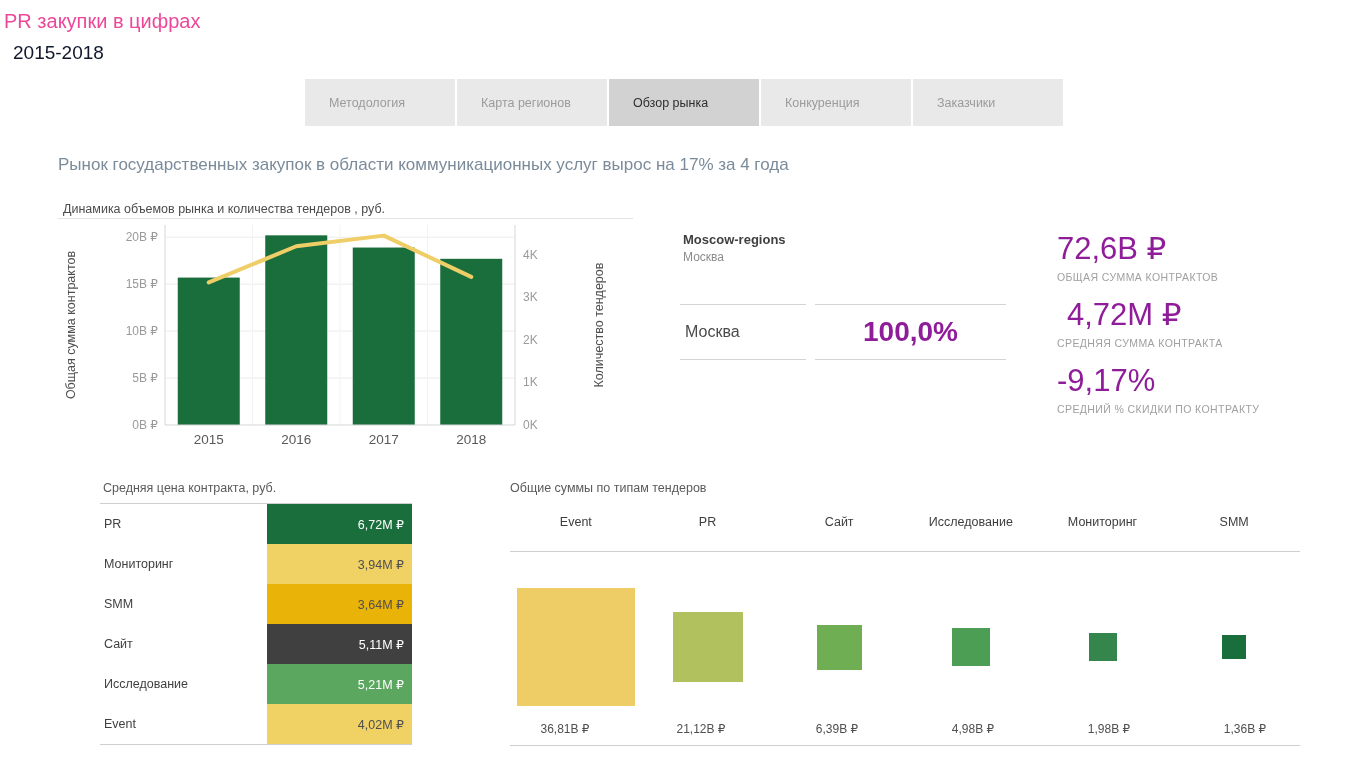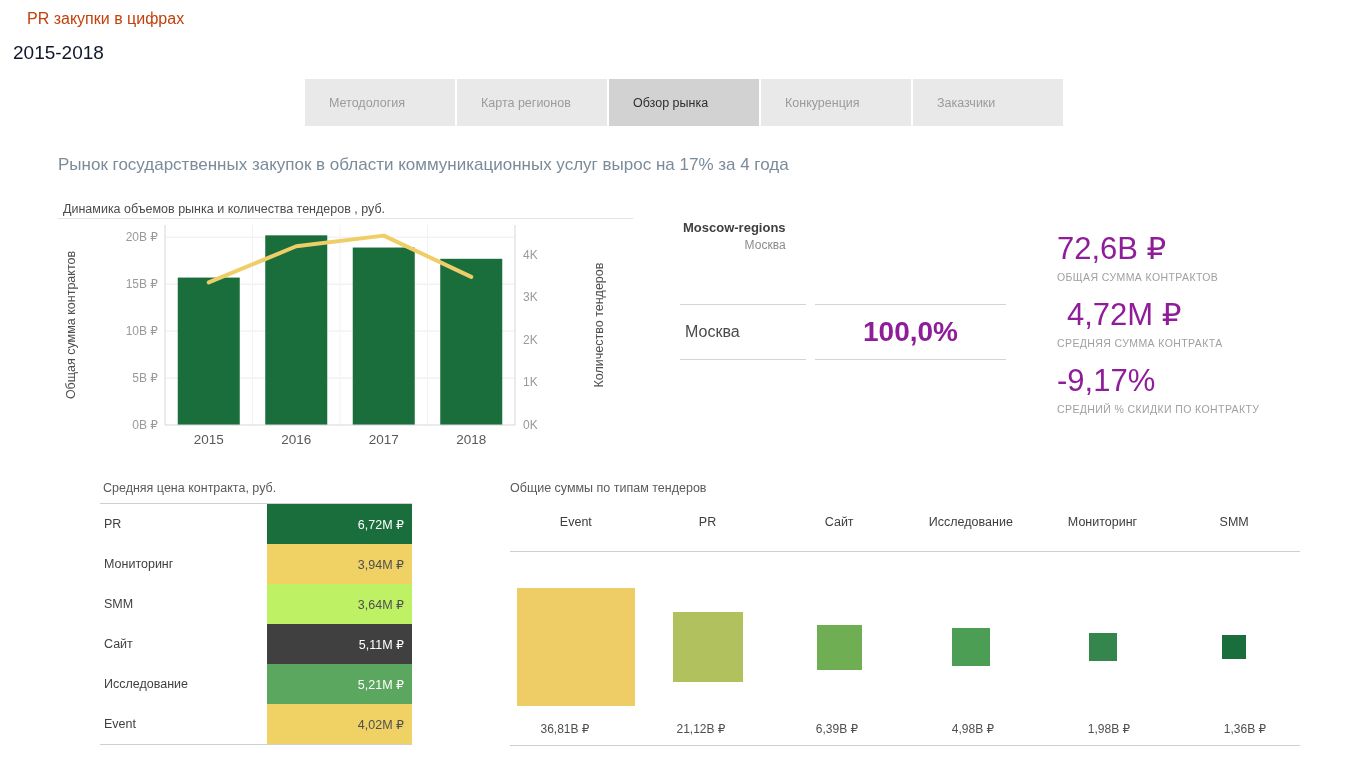--- a/index.html
+++ b/index.html
@@ -1,39 +1,39 @@
 <!DOCTYPE html>
 <html><head>
 <meta charset="utf-8">
 <style>
   html,body{margin:0;padding:0;background:#ffffff;}
   body{font-family:"Liberation Sans","DejaVu Sans",sans-serif;color:#464646;}
   .page{position:relative;width:1365px;height:767px;background:#fff;overflow:hidden;}
 
   
-  .title{position:absolute;left:27px;top:10px;font-size:16px;color:#c2410c;}
+  .title{position:absolute;left:4px;top:10px;font-size:20px;color:#ec4899;}
   .subtitle{position:absolute;left:13px;top:42px;font-size:19px;color:#0f172a;}
 
   
   .tabs{position:absolute;left:305px;top:79px;height:47px;display:flex;}
   .tab{width:150px;height:47px;margin-right:2px;background:#e9e9e9;color:#9b9b9b;
        font-size:12.5px;display:flex;align-items:center;padding-left:24px;box-sizing:border-box;cursor:pointer;}
   .tab.active{background:#d2d2d2;color:#2e2e2e;}
 
   .headline{position:absolute;left:58px;top:155px;font-size:17px;color:#7b8b9a;}
 
   
   .chart1{position:absolute;left:58px;top:197px;width:575px;height:262px;}
   .panel-title{font-size:12.5px;color:#4b4b4b;}
   .chart1 .panel-title{position:absolute;left:5px;top:5px;}
   .chart1 svg{position:absolute;left:0;top:0;}
   svg text{font-family:"Liberation Sans","DejaVu Sans",sans-serif;}
 
   
-  .region-filter{position:absolute;left:683px;top:220px;text-align:right;}
+  .region-filter{position:absolute;left:683px;top:232px;}
   .region-filter .f-title{font-size:13px;font-weight:bold;color:#3f3f3f;}
   .region-filter .f-value{font-size:12px;color:#8c8c8c;margin-top:3px;}
   .region-table{position:absolute;left:680px;top:304px;width:326px;display:flex;}
   .region-table .cell{border-top:1px solid #d4d4d4;border-bottom:1px solid #d4d4d4;height:56px;box-sizing:border-box;display:flex;align-items:center;}
   .region-table .cell.lbl{width:126px;margin-right:9px;font-size:16px;color:#4a4a4a;padding-left:5px;}
   .region-table .cell.val{width:191px;justify-content:center;font-size:28px;font-weight:bold;color:#8f1d99;}
 
   
   .kpis{position:absolute;left:1057px;top:232px;width:290px;}
   .kpi{margin-bottom:15px;}
@@ -146,21 +146,21 @@
         <div class="price-row">
           <div class="pl">PR</div>
           <div class="pc" style="background: rgb(26, 110, 60); color: rgb(255, 255, 255);">6,72M ₽</div>
         </div>
         <div class="price-row">
           <div class="pl">Мониторинг</div>
           <div class="pc" style="background: rgb(240, 209, 99); color: rgb(79, 79, 79);">3,94M ₽</div>
         </div>
         <div class="price-row">
           <div class="pl">SMM</div>
-          <div class="pc" style="background: #bef264; color: rgb(79, 79, 79);">3,64M ₽</div>
+          <div class="pc" style="background: #eab308; color: rgb(79, 79, 79);">3,64M ₽</div>
         </div>
         <div class="price-row">
           <div class="pl">Сайт</div>
           <div class="pc" style="background: #404040; color: rgb(255, 255, 255);">5,11M ₽</div>
         </div>
         <div class="price-row">
           <div class="pl">Исследование</div>
           <div class="pc" style="background: rgb(92, 167, 95); color: rgb(255, 255, 255);">5,21M ₽</div>
         </div>
         <div class="price-row">

